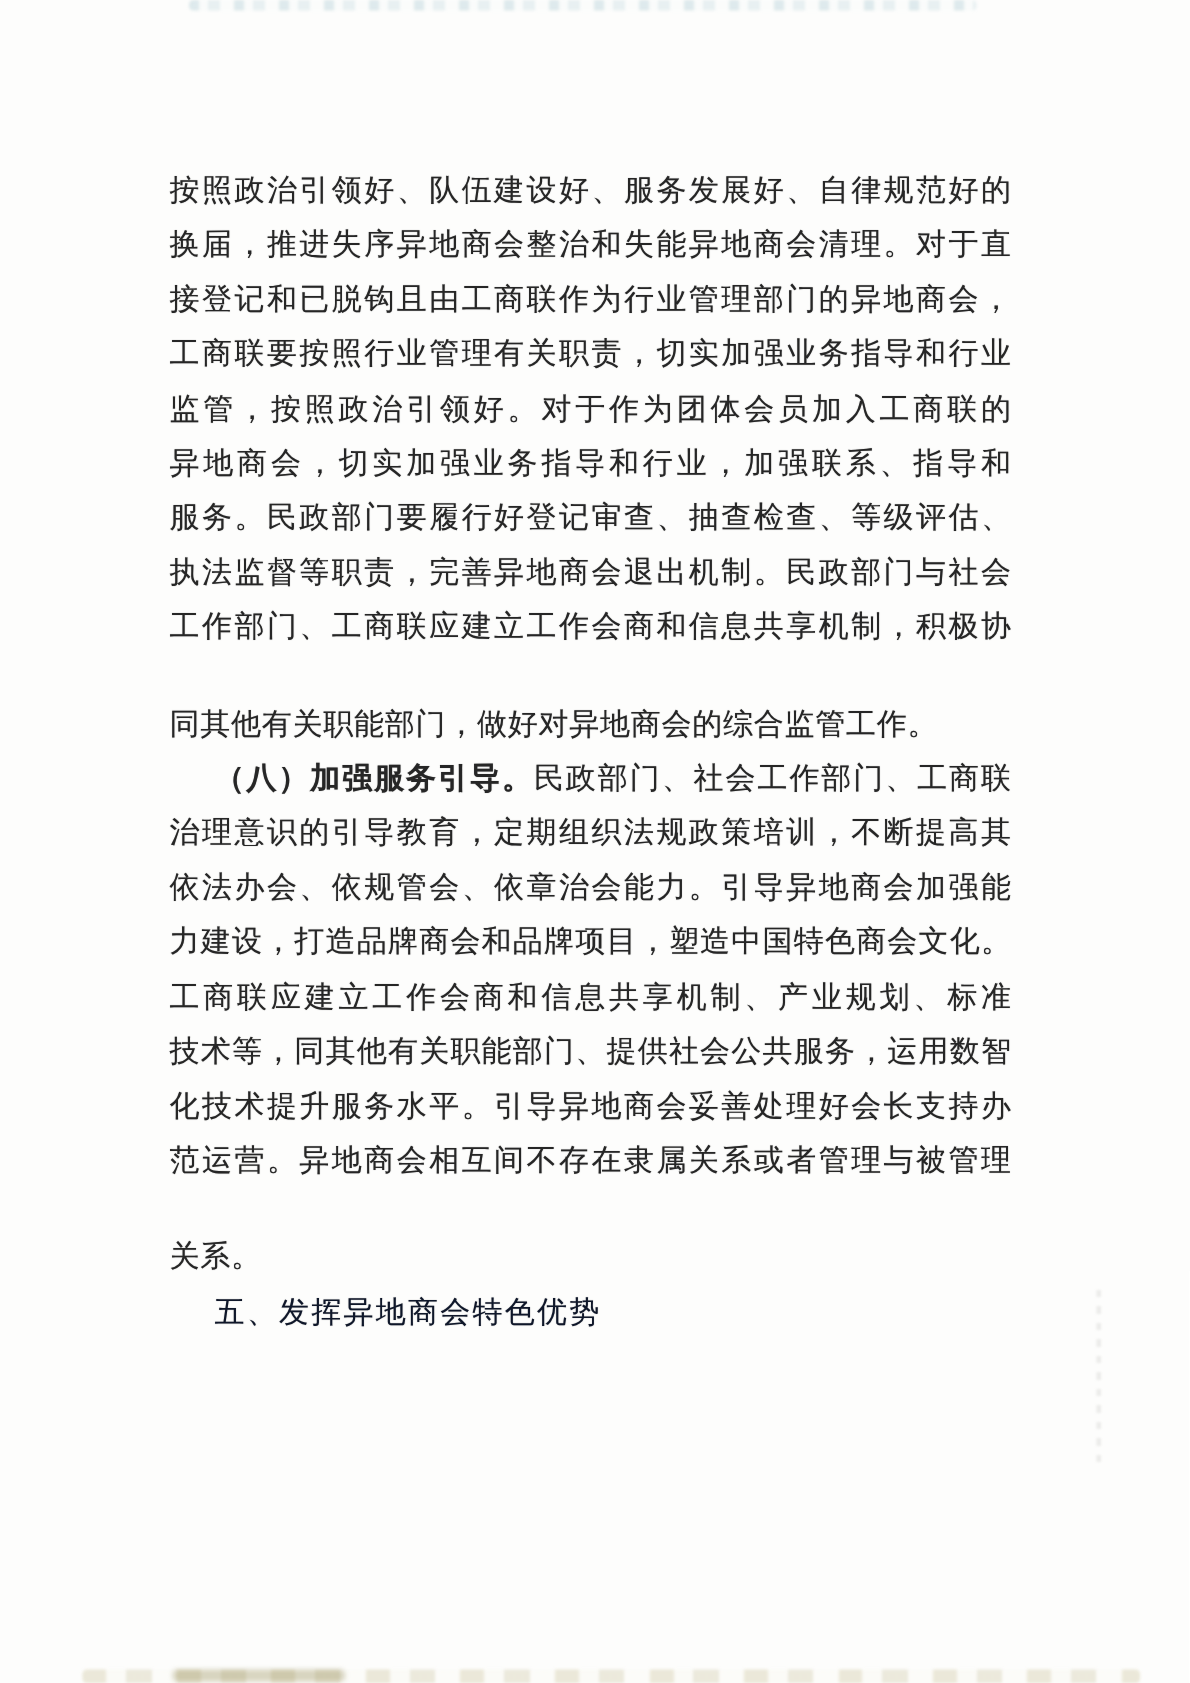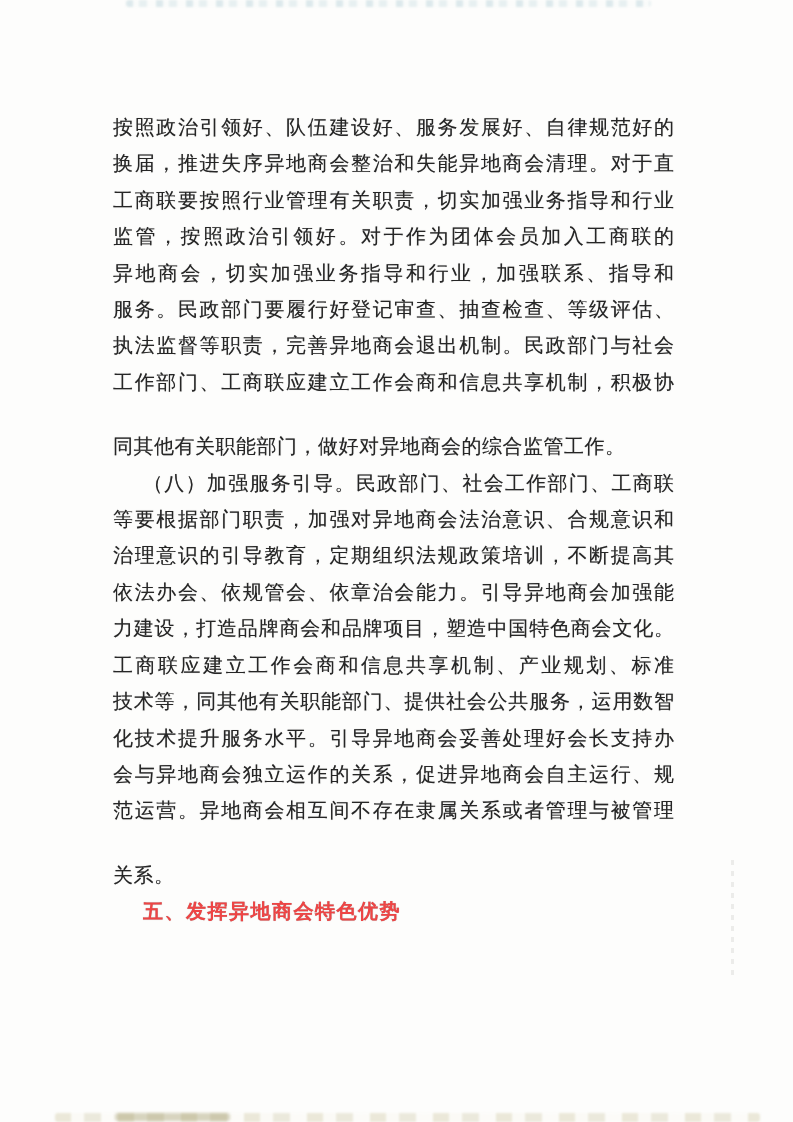--- a/index.html
+++ b/index.html
@@ -82,57 +82,56 @@
   .line.para-end {
     text-align: left;
     text-align-last: left;
     letter-spacing: 0.5px;
     margin-top: 28px;
   }
   .line.indent {
     text-indent: 30px;
   }
   .bold {
-    font-weight: normal;
+    font-weight: bold;
     margin-top: 12px;
   }
   .heading {
-    font-weight: bold;
+    font-weight: normal;
     text-align: right;
     text-align-last: left;
     letter-spacing: 1.5px;
-    color: #ef4444;
+    color: #0f172a;
   }
 </style>
 </head>
 <body>
 
 <div class="page">
   <div class="artifact-top"></div>
 
   <div class="content">
     <div>
         <div class="line"><span>按照政治引领好、队伍建设好、服务发展好、自律规范好的</span></div>
         <div class="line"><span>换届，推进失序异地商会整治和失能异地商会清理。对于直</span></div>
+        <div class="line"><span>接登记和已脱钩且由工商联作为行业管理部门的异地商会，</span></div>
         <div class="line"><span>工商联要按照行业管理有关职责，切实加强业务指导和行业</span></div>
         <div class="line"><span>监管，按照政治引领好。对于作为团体会员加入工商联的</span></div>
         <div class="line"><span>异地商会，切实加强业务指导和行业，加强联系、指导和</span></div>
         <div class="line"><span>服务。民政部门要履行好登记审查、抽查检查、等级评估、</span></div>
         <div class="line"><span>执法监督等职责，完善异地商会退出机制。民政部门与社会</span></div>
         <div class="line"><span>工作部门、工商联应建立工作会商和信息共享机制，积极协</span></div>
         <div class="line para-end"><span>同其他有关职能部门，做好对异地商会的综合监管工作。</span></div>
         <div class="line indent"><span class="bold">（八）加强服务引导。</span><span>民政部门、社会工作部门、工商联</span></div>
-        <div class="line"><span>等要根据部门职责，加强对异地商会法治意识、合规意识和</span></div>
         <div class="line"><span>治理意识的引导教育，定期组织法规政策培训，不断提高其</span></div>
         <div class="line"><span>依法办会、依规管会、依章治会能力。引导异地商会加强能</span></div>
         <div class="line"><span>力建设，打造品牌商会和品牌项目，塑造中国特色商会文化。</span></div>
         <div class="line"><span>工商联应建立工作会商和信息共享机制、产业规划、标准</span></div>
         <div class="line"><span>技术等，同其他有关职能部门、提供社会公共服务，运用数智</span></div>
         <div class="line"><span>化技术提升服务水平。引导异地商会妥善处理好会长支持办</span></div>
-        <div class="line"><span>会与异地商会独立运作的关系，促进异地商会自主运行、规</span></div>
         <div class="line"><span>范运营。异地商会相互间不存在隶属关系或者管理与被管理</span></div>
         <div class="line para-end"><span>关系。</span></div>
       </div>
     <div class="line heading indent">五、发挥异地商会特色优势</div>
   </div>
 
   <div class="artifact-right"></div>
   <div class="artifact-bottom"></div>
   <div class="artifact-bottom-dark"></div>
 </div>

